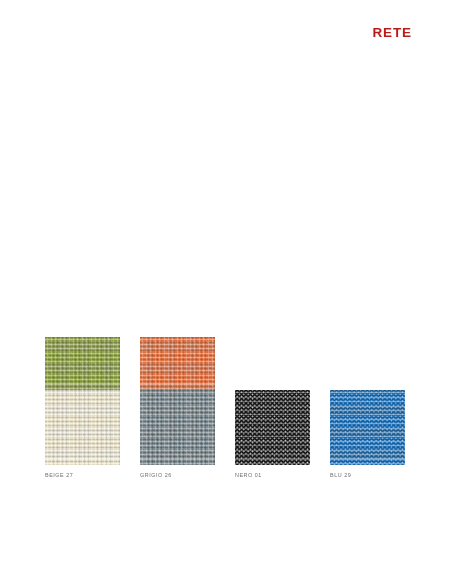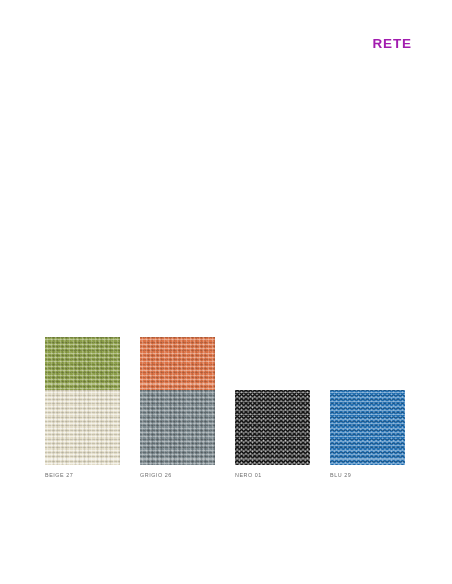--- a/index.html
+++ b/index.html
@@ -27,26 +27,26 @@
   .header {
     position: absolute;
     top: 0;
     left: 0;
     right: 0;
     height: 70px;
   }
   .page-title {
     position: absolute;
     right: 40px;
-    top: 36px;
+    top: 25px;
     font-family: "Liberation Sans", sans-serif;
     font-size: 13.5px;
     font-weight: bold;
     letter-spacing: 0.9px;
-    color: #a21caf;
+    color: #b91c1c;
     line-height: 16px;
     white-space: nowrap;
     text-align: center;
   }
 
   
   .swatch-grid {
     position: absolute;
     left: 45px;
     top: 337px;

